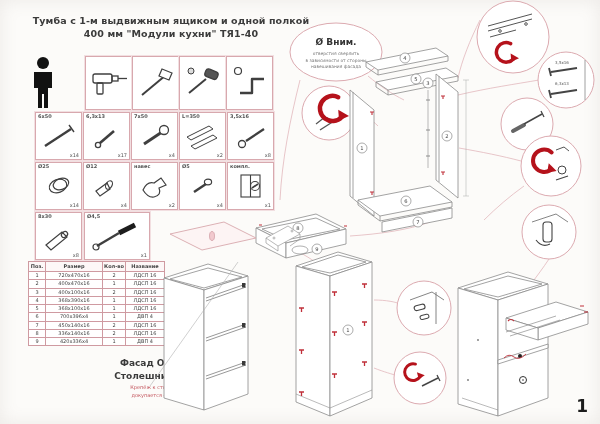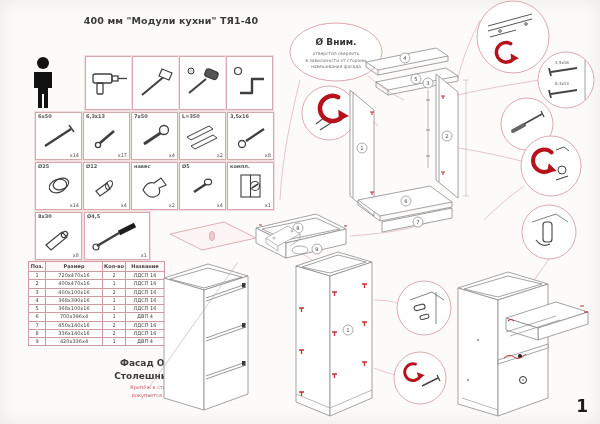--- a/index.html
+++ b/index.html
@@ -29,20 +29,21 @@
   
   .art{position:absolute;left:0;top:0;}
   .pgnum{position:absolute;right:12px;bottom:8px;font-size:17px;font-weight:700;color:#1c1c1c;}
 </style>
 </head>
 <body>
 
 <div class="page">
 
   <div class="title">
+    <div>Тумба с 1-м выдвижным ящиком и одной полкой</div>
     <div>400 мм "Модули кухни" ТЯ1-40</div>
   </div>
 
   <div class="person">
     <svg width="26" height="56" viewBox="0 0 26 56">
       <circle cx="13" cy="7" r="6" fill="#121212"></circle>
       <path d="M4 16 h18 v16 h-4 v20 h-4 V38 h-2 v14 H8 V32 H4 z" fill="#121212"></path>
     </svg>
   </div>
 

